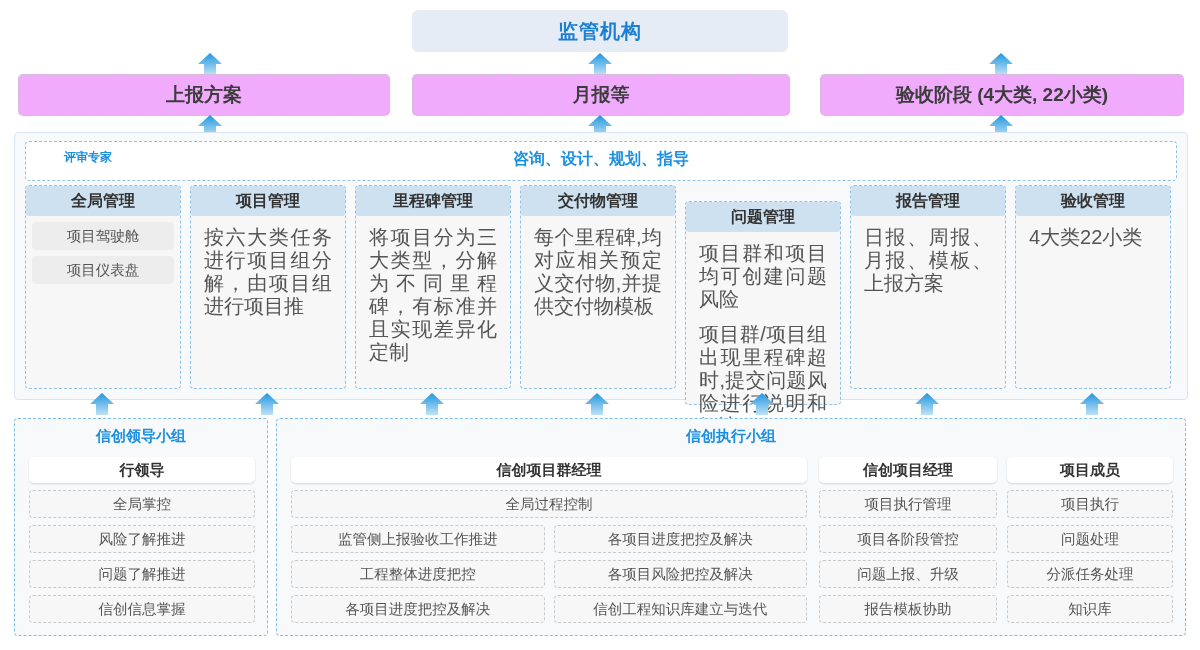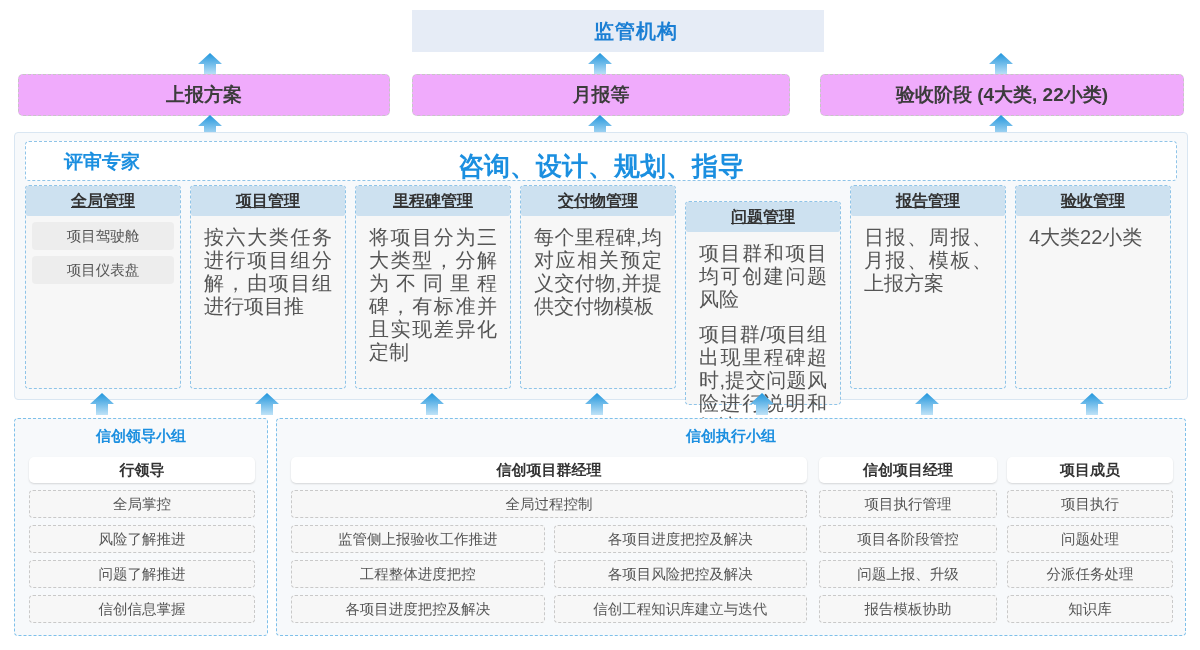--- a/index.html
+++ b/index.html
@@ -8,23 +8,23 @@
     background:#ffffff;
     font-family:"Liberation Sans","DejaVu Sans",sans-serif;
     color:#3c3c3c;
     overflow:hidden;
   }
   .canvas{position:relative;width:1200px;height:650px;}
 
   
   .regulator{
     position:absolute;left:412px;top:10px;width:376px;height:42px;
-    background:#e6ecf6;border-radius:0;
-    display:flex;align-items:center;justify-content:center;
-    color:#1b7fd4;font-weight:bold;font-size:20px;letter-spacing:1px;padding-left:36px;
+    background:#e6ecf6;border-radius:6px;
+    display:flex;align-items:center;justify-content:center;
+    color:#1b7fd4;font-weight:bold;font-size:20px;letter-spacing:1px;
   }
 
   .report-box{
     position:absolute;top:74px;height:40px;
     background:#f0abfc;border:1px dashed #c6c6c6;border-radius:5px;
     display:flex;align-items:center;justify-content:center;
     color:#3c3c3c;font-weight:bold;font-size:19px;
   }
   #rb0{left:18px;width:370px;}
   #rb1{left:412px;width:376px;}
@@ -38,38 +38,37 @@
   .mid-section{
     position:absolute;left:14px;top:132px;width:1172px;height:266px;
     background:#f7f9fb;border:1px solid #d9e6f2;border-radius:4px;
   }
   .mid-band{
     position:absolute;left:10px;top:8px;width:1150px;height:38px;
     background:#ffffff;border:1px dashed #8fc4e8;border-radius:4px;
   }
   .mid-band .b-left{
     position:absolute;left:38px;top:7px;
-    color:#1b8fe0;font-weight:bold;font-size:19px;
+    color:#1b8fe0;font-weight:bold;font-size:12px;
   }
   .mid-band .b-center{
     position:absolute;left:0;right:0;top:7px;text-align:center;
-    color:#1b8fe0;font-weight:bold;font-size:26px;
+    color:#1b8fe0;font-weight:bold;font-size:16px;
   }
 
   .col{
     position:absolute;top:52px;width:156px;height:204px;
     background:#f7f7f7;border:1px dashed #8fc4e8;border-radius:4px;
     box-sizing:border-box;
   }
   .col .col-head{
     height:30px;background:#cde1f0;
     display:flex;align-items:center;justify-content:center;
     font-weight:bold;font-size:16px;color:#333;
     border-radius:2px;
-    text-decoration:underline;
   }
   .col .col-body{
     padding:10px 13px 0 13px;
     font-size:20px;line-height:23px;color:#555;
     text-align:justify;text-justify:inter-ideograph;
   }
   .col .col-body p{margin:0 0 12px 0;}
   .pill{
     margin:6px 6px 0 6px;height:28px;background:#ededed;border-radius:4px;
     display:flex;align-items:center;justify-content:center;

